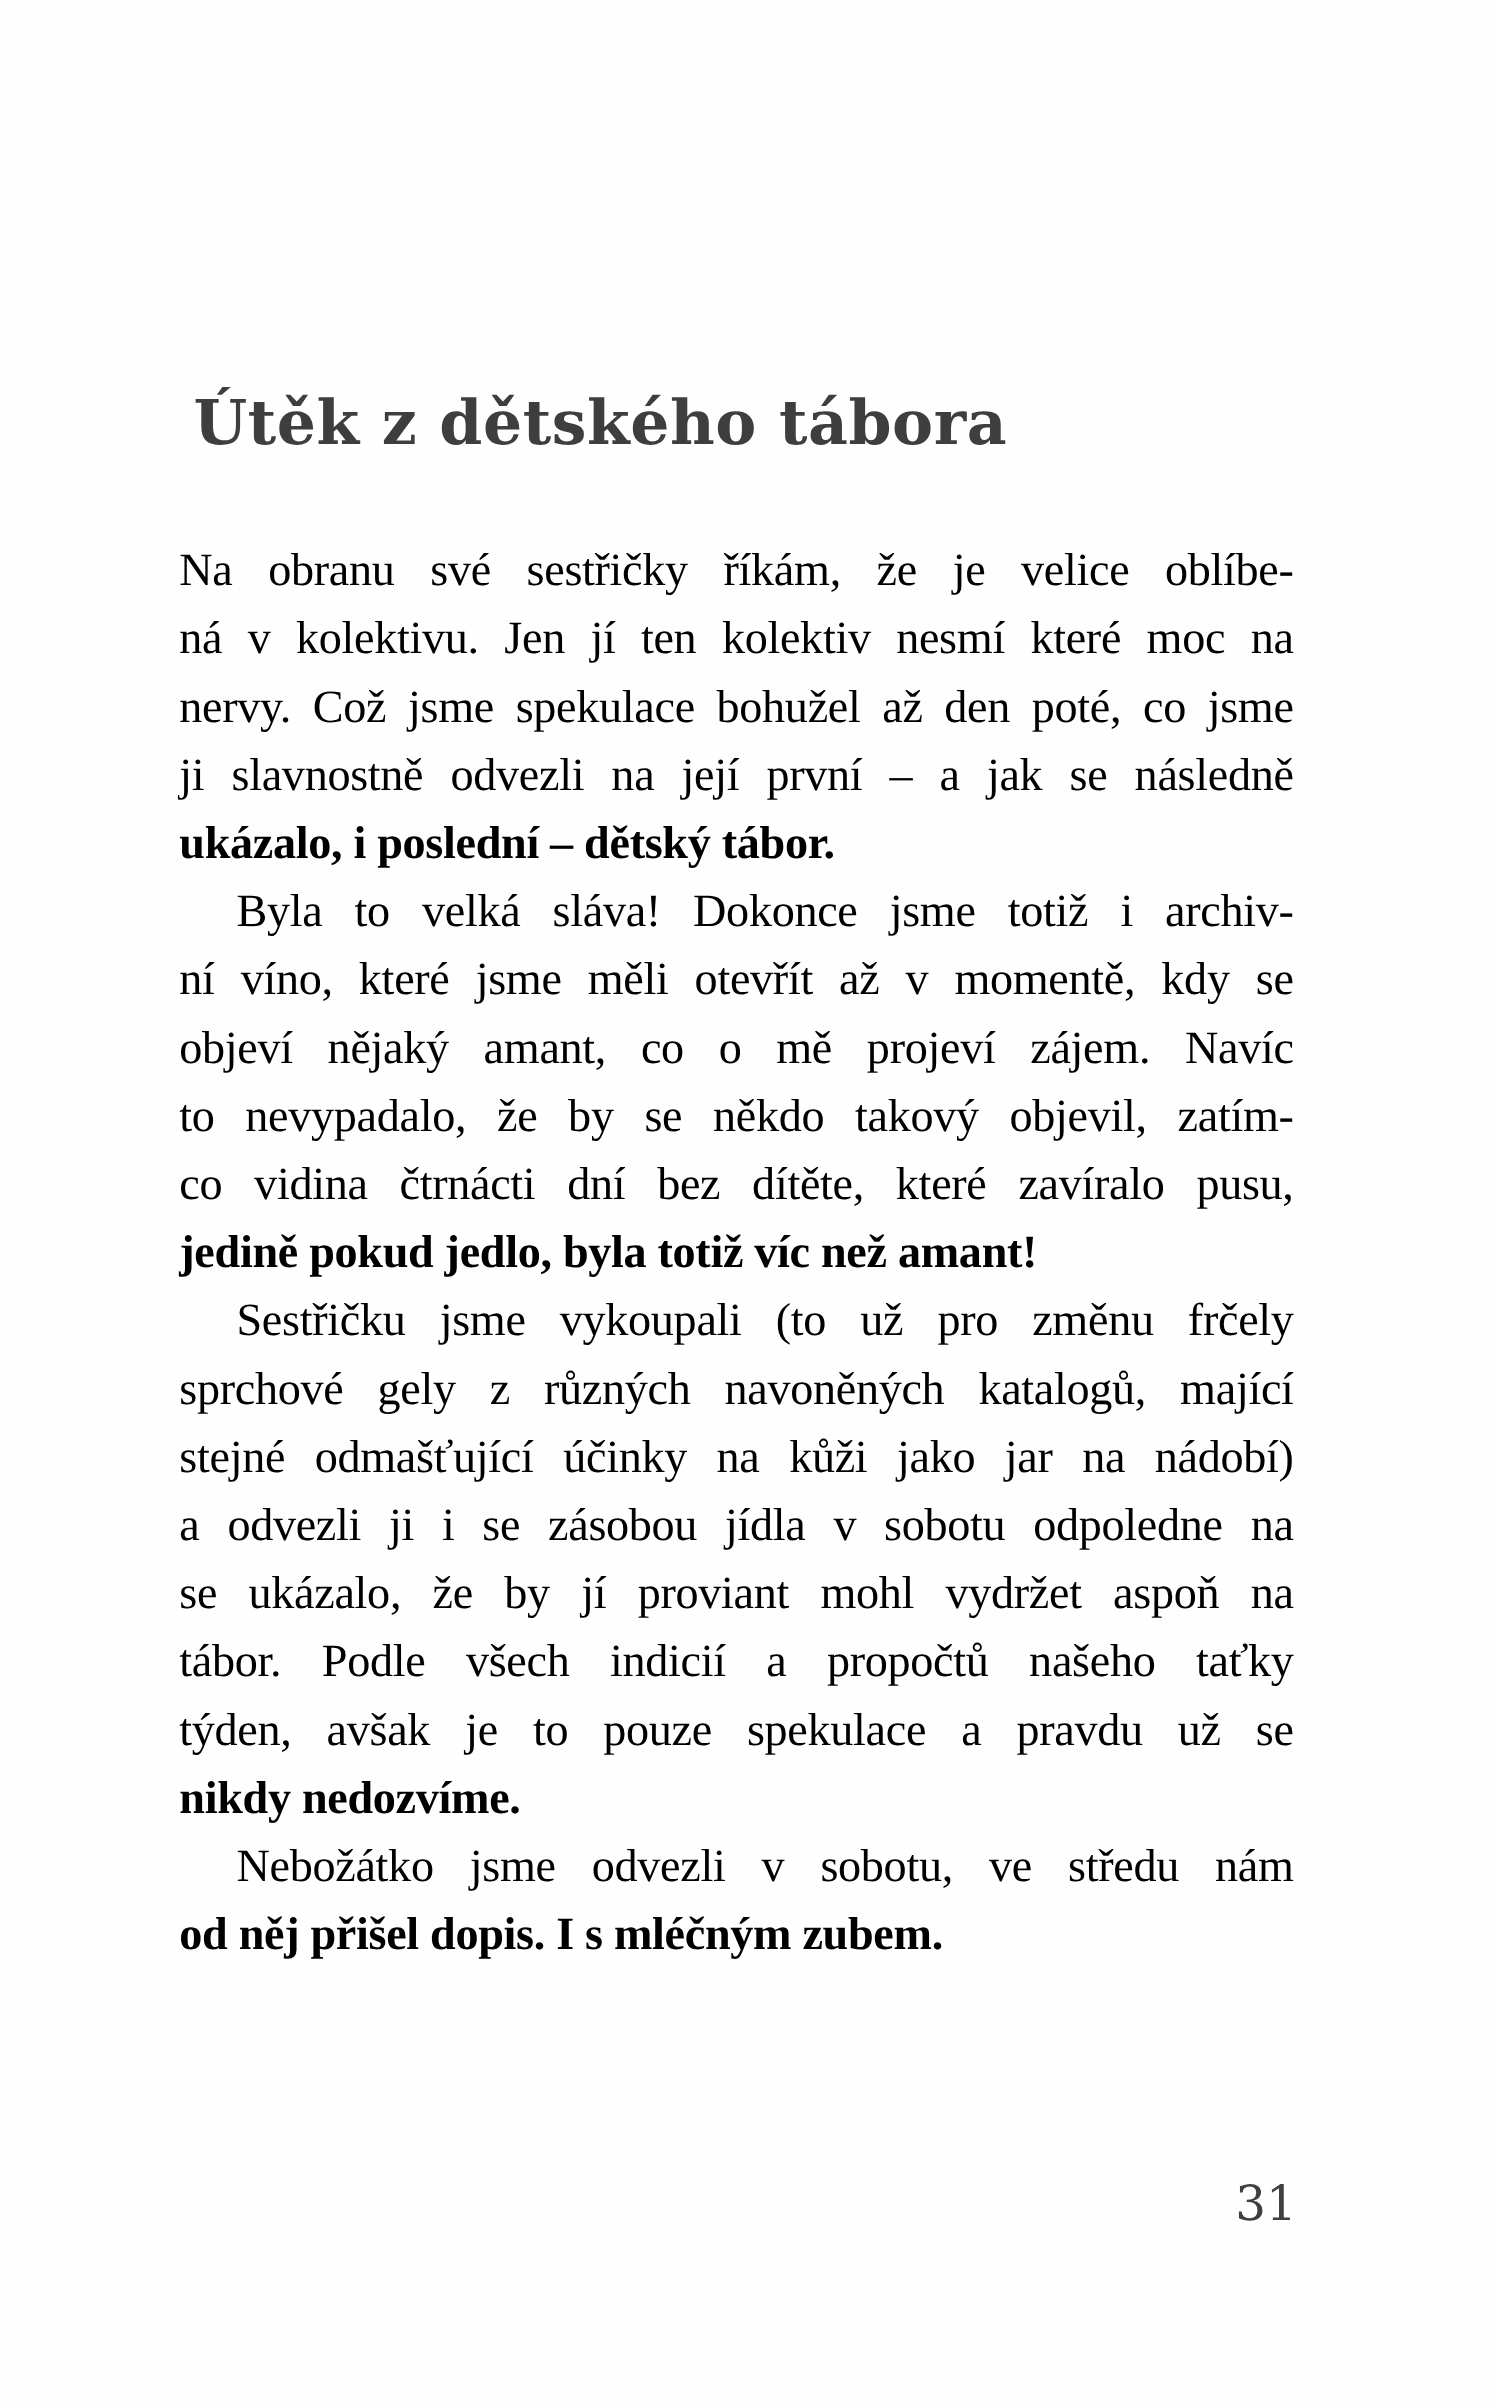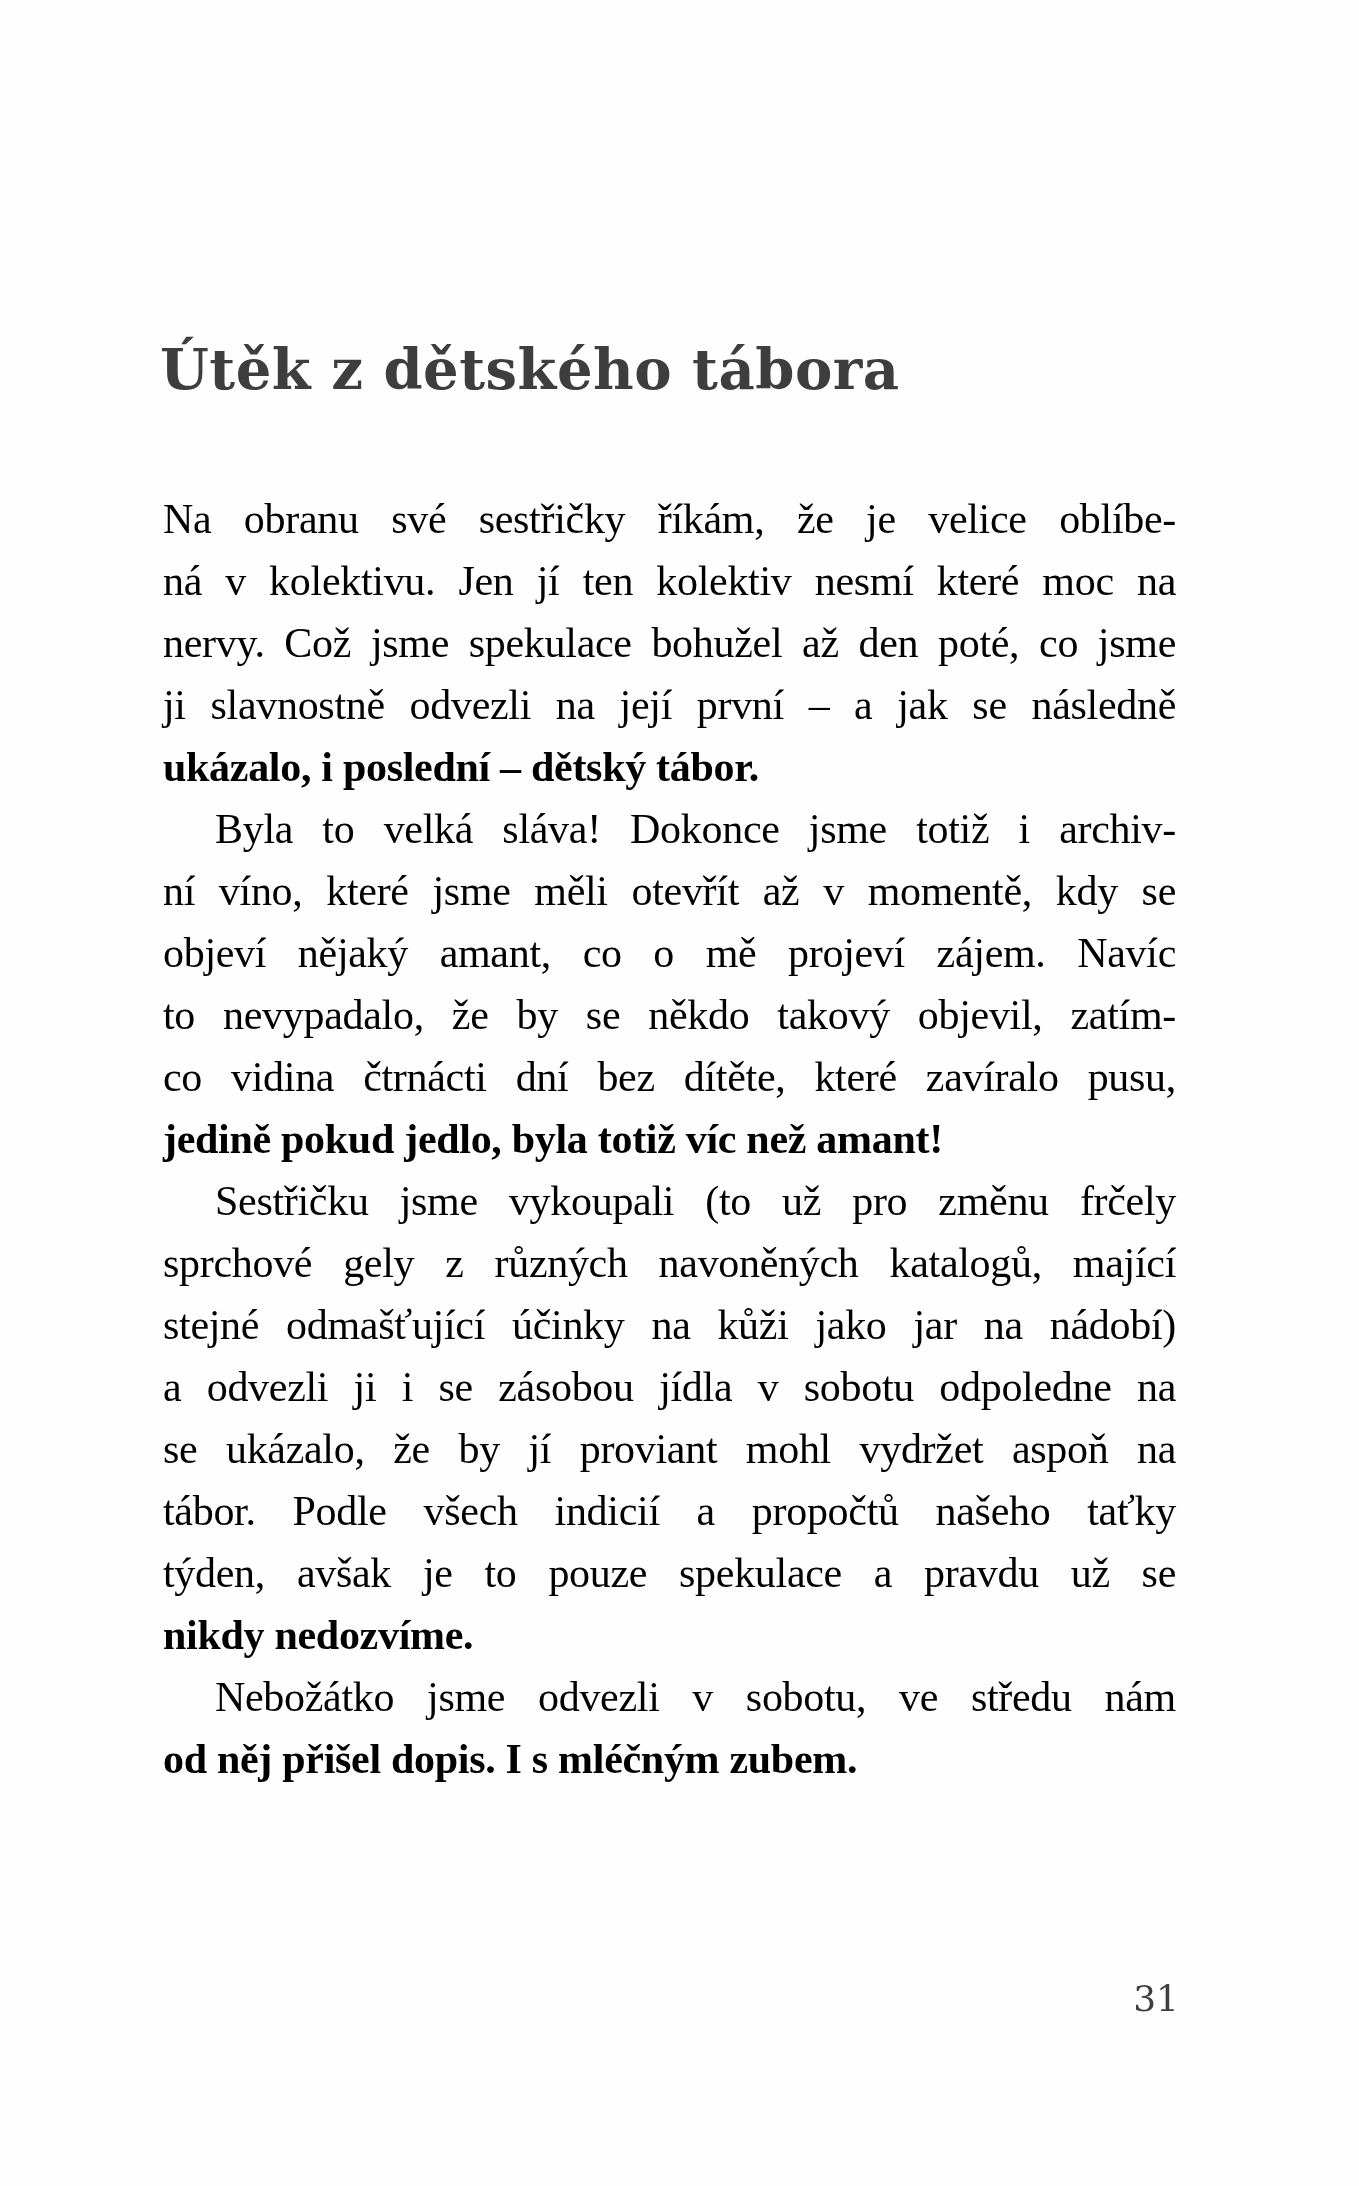--- a/index.html
+++ b/index.html
@@ -12,21 +12,21 @@
     width: 1359px;
     height: 2186px;
     background: #fefefe;
     overflow: hidden;
     font-family: "Liberation Serif", serif;
   }
   .chapter-title {
     position: absolute;
     left: 160px;
     top: 336px;
-    margin: 0;
+    margin: 16px;
     font-family: "DejaVu Serif", serif;
     font-weight: bold;
     font-size: 56px;
     letter-spacing: 0.5px;
     color: #3e3e3e;
     white-space: nowrap;
   }
   .text-block {
     position: absolute;
     left: 163px;
@@ -48,21 +48,21 @@
     font-weight: bold;
   }
   .text-line.indent-first {
     text-indent: 52px;
   }
   .page-number {
     position: absolute;
     right: 180px;
     top: 1978px;
     font-family: "DejaVu Serif", serif;
-    font-size: 36px;
+    font-size: 44px;
     color: #3f3f3f;
   }
 </style>
 </head>
 <body>
 
 <div class="page">
   <h1 class="chapter-title">Útěk z dětského tábora</h1>
 
   <div class="text-block" id="text-block">

